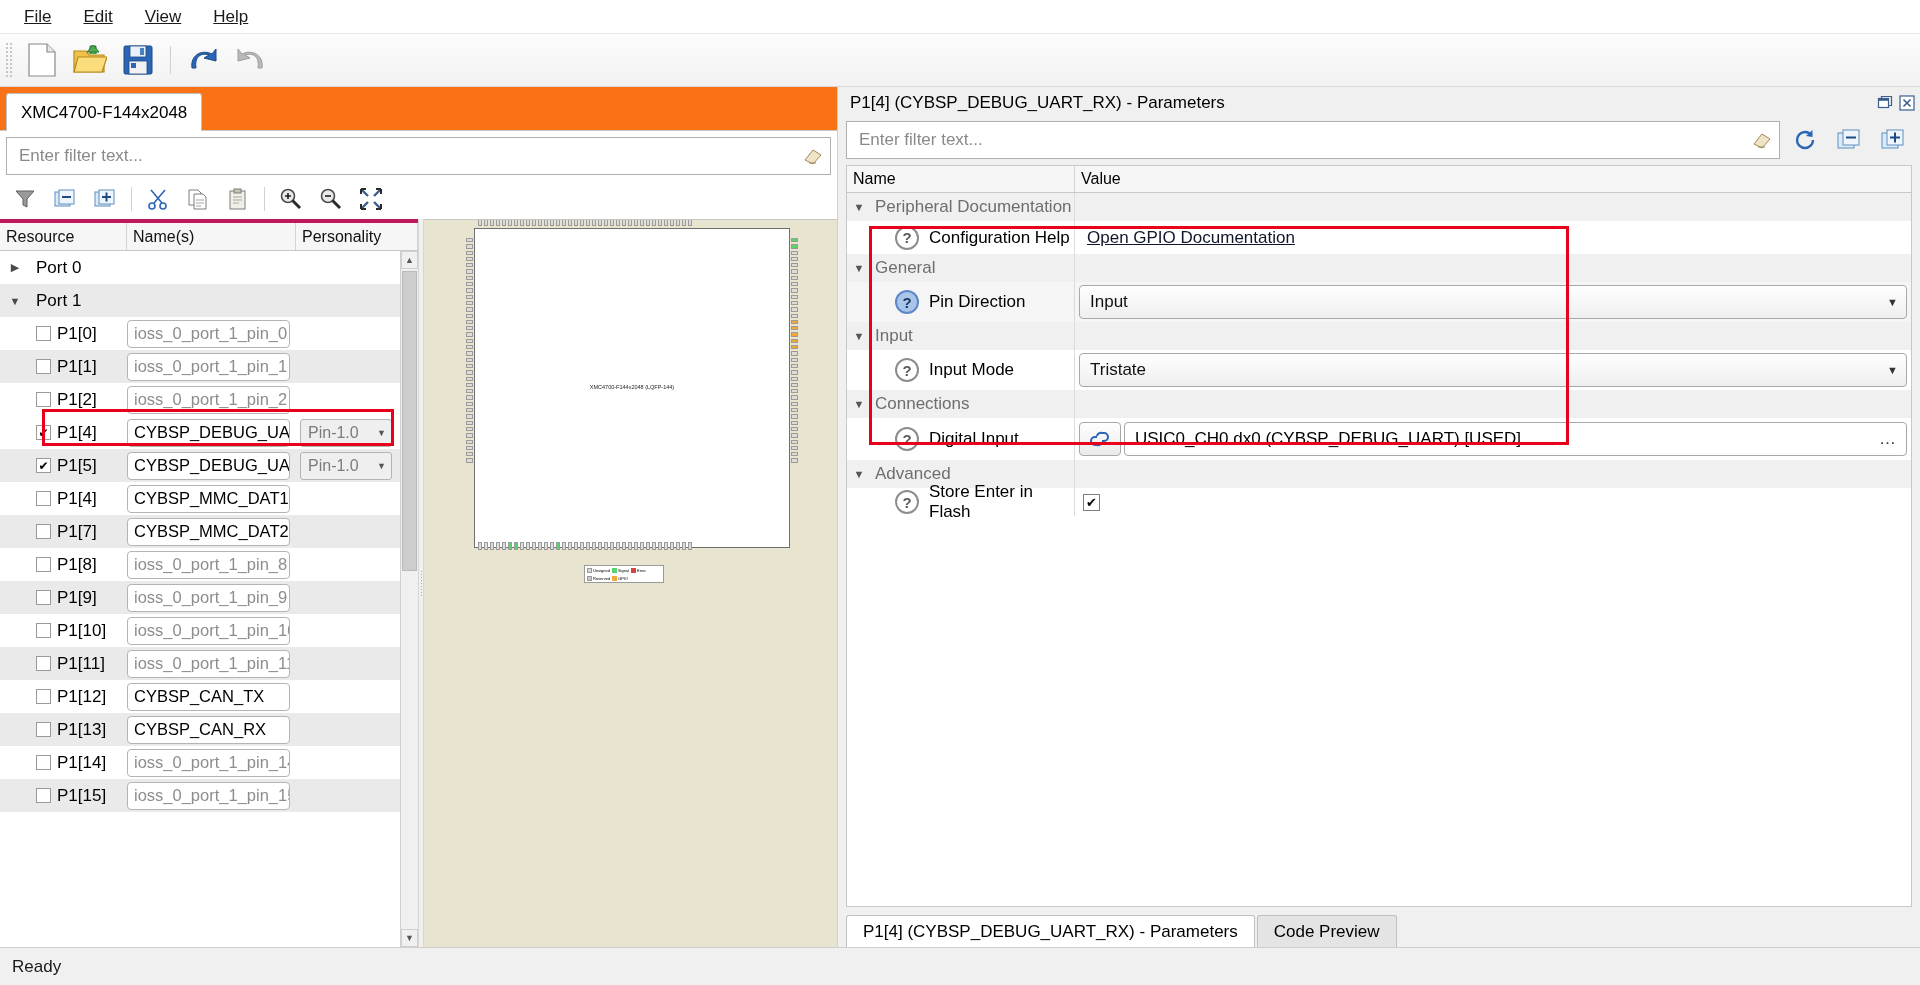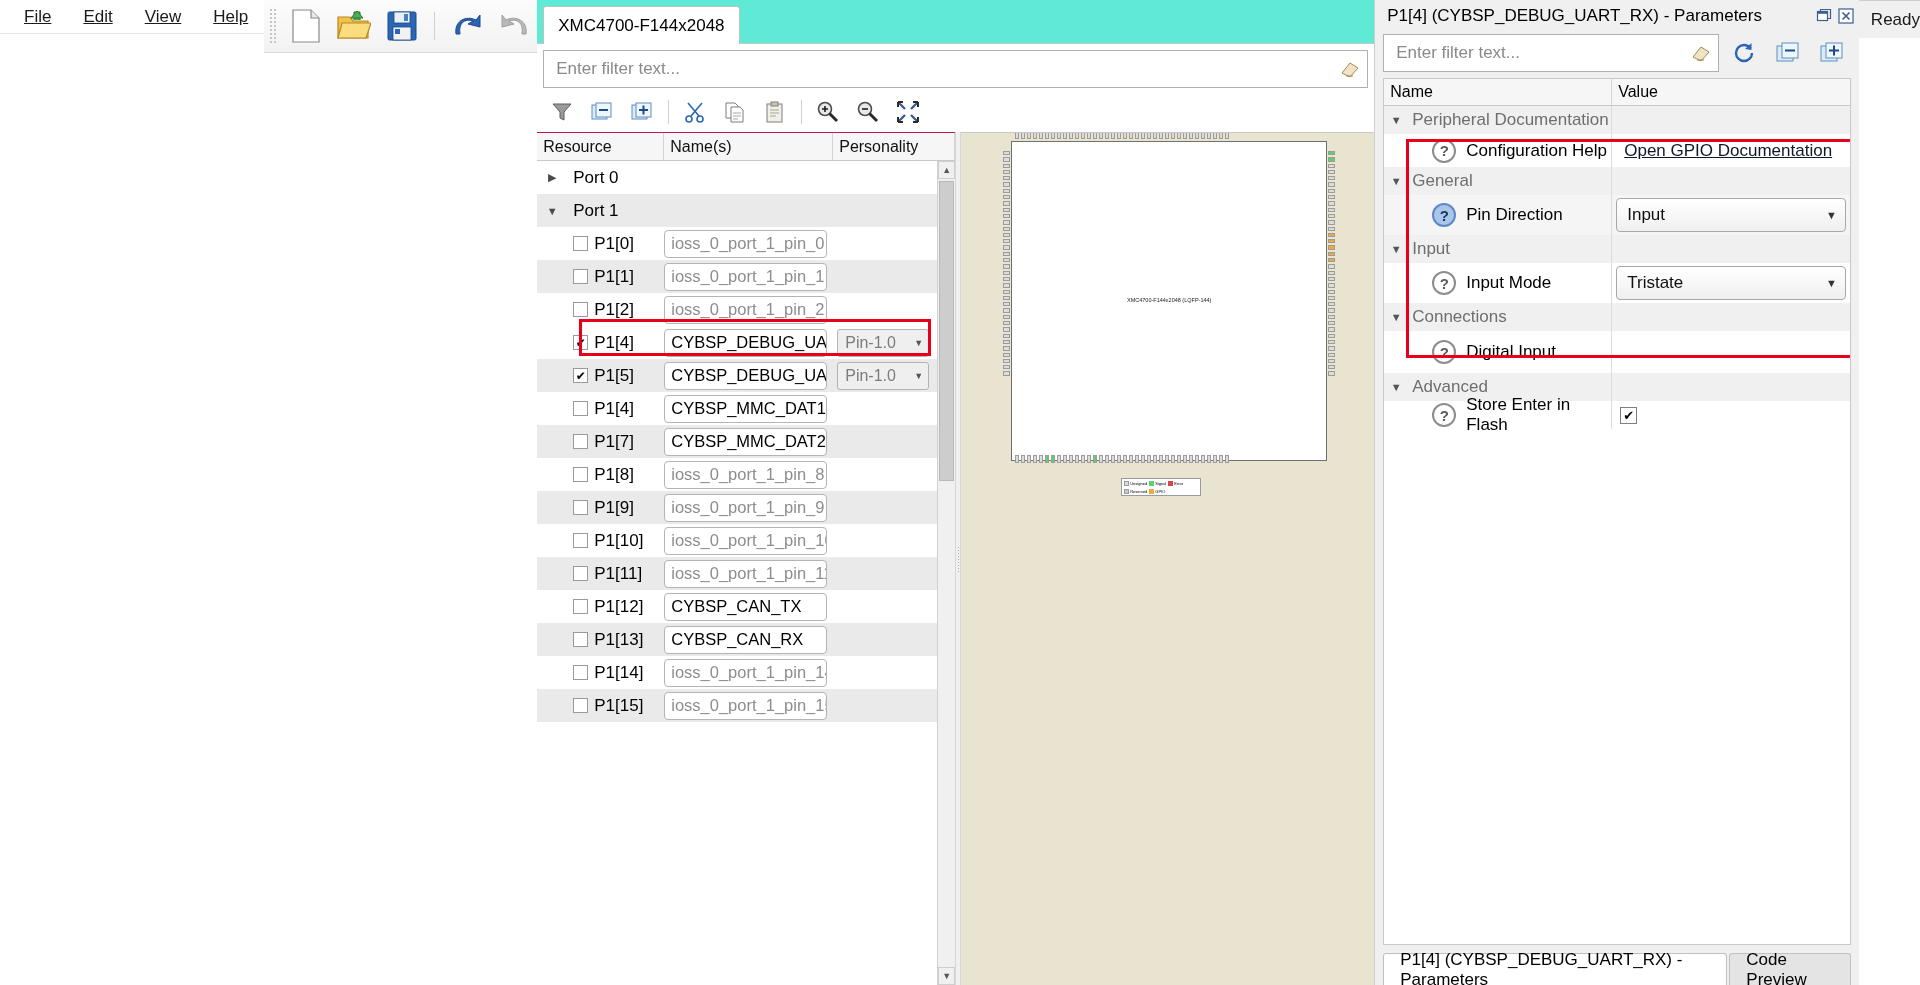--- a/index.html
+++ b/index.html
@@ -5,21 +5,21 @@
   * { box-sizing: border-box; }
   html, body {
     margin: 0; padding: 0;
     width: 1920px; height: 985px;
     overflow: hidden;
     font-family: "Liberation Sans", sans-serif;
     font-size: 17px;
     color: #000;
     background: #ffffff;
   }
-  #app { width: 1920px; height: 985px; display: flex; flex-direction: row; background:#fff; }
+  #app { width: 1920px; height: 985px; display: flex; flex-direction: column; background:#fff; }
 
   
   .menubar {
     height: 34px; background: #ffffff;
     display: flex; align-items: center;
     padding-left: 8px; flex: 0 0 34px;
     border-bottom: 1px solid #e6e6e6;
   }
   .menubar .mi {
     padding: 4px 16px; font-size: 17px; color: #1a1a1a; cursor: default;
@@ -41,21 +41,21 @@
   .tbsep { width: 1px; height: 28px; background:#d0d0d0; margin: 0 6px; }
 
   
   .body { flex: 1 1 auto; display: flex; min-height: 0; }
   .leftpane { width: 838px; flex: 0 0 838px; display: flex; flex-direction: column;
               border-right: 1px solid #cfcfcf; min-height:0; background:#fff; }
   .rightpane { flex: 1 1 auto; display:flex; flex-direction: column; min-width:0;
                background:#f0f0f0; }
 
   
-  .devtabbar { height: 44px; flex:0 0 44px; background:#5eead4; position:relative;
+  .devtabbar { height: 44px; flex:0 0 44px; background:#f97316; position:relative;
                border-bottom:1px solid #c8c8c8; }
   .devtab {
     position:absolute; left: 6px; top: 6px; height: 38px; min-width: 155px;
     background:#ffffff; border:1px solid #c0c0c0; border-bottom:none;
     border-radius: 3px 3px 0 0; display:flex; align-items:center;
     padding: 0 14px; font-size:17px; z-index:2;
   }
   
   .subtabbar { height: 36px; flex:0 0 36px; background:#f3f3f3; position:relative;
                border-bottom:1px solid #c8c8c8; }
@@ -81,21 +81,21 @@
   
   .pintoolbar { height: 40px; flex:0 0 40px; display:flex; align-items:center;
                 padding-left: 6px; gap:2px; background:#fff; }
   .ptbtn { width: 38px; height: 34px; display:flex; align-items:center; justify-content:center;
            border:1px solid transparent; border-radius:3px; cursor:default; }
   .ptsep { width:1px; height:24px; background:#d0d0d0; margin:0 5px; }
 
   
   .panesplit { flex:1 1 auto; display:flex; min-height:0; }
   .tablewrap { width: 418px; flex:0 0 418px; display:flex; flex-direction:column;
-               border-top:1px solid #be185d; min-height:0; position:relative; background:#fff; }
+               border-top:4px solid #be185d; min-height:0; position:relative; background:#fff; }
   .thead { display:flex; height:28px; flex:0 0 28px; background:#f6f6f6;
            border-bottom:1px solid #c8c8c8; font-size:16px; }
   .thead .th { display:flex; align-items:center; padding-left:6px;
                border-right:1px solid #d4d4d4; color:#111; }
   .th.c1 { width:127px; flex:0 0 127px; }
   .th.c2 { width:169px; flex:0 0 169px; }
   .th.c3 { flex:1 1 auto; }
 
   .tbodyscroll { flex:1 1 auto; overflow:hidden; position:relative; }
   .trow { display:flex; height:33px; align-items:center; font-size:17px; }
@@ -924,20 +924,34 @@
             <span class="sectarrow">▼</span>
             <span class="sectlabel">Connections</span>
           </div>
           <div class="pval"></div>
         </div>
         <div class="prow" style="height:42px;background:#fff;">
           <div class="pname">
             <span class="qmark">?</span>
             <span class="pnametext">Digital Input</span>
           </div>
+          <div class="pval">
+            <div class="chainbtn">
+              <span>
+              <svg width="24" height="20" viewBox="0 0 24 20">
+                <path d="M9 7 A4 4 0 0 1 14 4 L16 4 A4 4 0 0 1 16 12 L14 12" fill="none" stroke="#2a66b5" stroke-width="2"></path>
+                <path d="M14 13 A4 4 0 0 1 9 16 L7 16 A4 4 0 0 1 7 8 L9 8" fill="none" stroke="#2a66b5" stroke-width="2"></path>
+              </svg>
+                </span>
+            </div>
+            <div class="textfield">
+              <span>USIC0_CH0 dx0 (CYBSP_DEBUG_UART) [USED]</span>
+              <span class="dots">…</span>
+            </div>
+          </div>
         </div>
 
         <div class="prow section">
           <div class="pname">
             <span class="sectarrow">▼</span>
             <span class="sectlabel">Advanced</span>
           </div>
           <div class="pval"></div>
         </div>
         <div class="prow" style="height:28px;background:#fff;">

